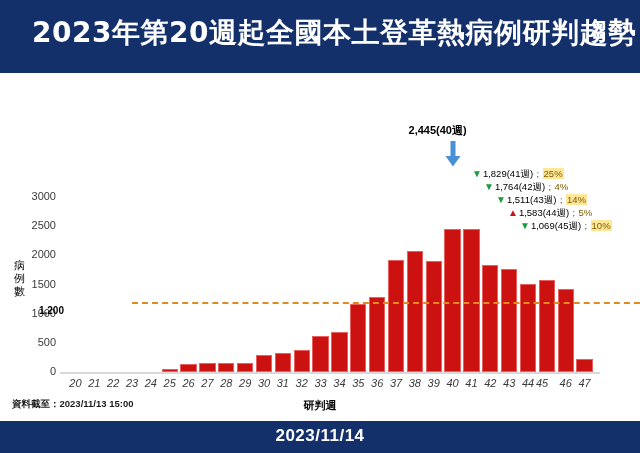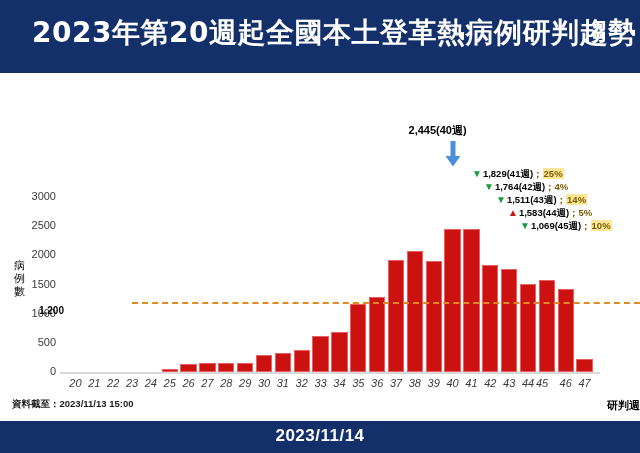--- a/index.html
+++ b/index.html
@@ -55,34 +55,34 @@
   .bar{
     position:absolute;bottom:0;background:#cc1111;
     border:0.5px solid #e86060;box-sizing:border-box;
   }
 
   .x-tick{
     position:absolute;top:304px;font-size:11px;color:#3a3a3a;
     text-align:center;width:20px;font-style:italic;
   }
   .x-axis-title{
-    position:absolute;top:325px;left:0;width:640px;text-align:right;
+    position:absolute;top:325px;left:0;width:640px;text-align:center;
     font-size:11px;font-weight:bold;color:#000;
   }
 
   
   .peak-label{
     position:absolute;font-size:11px;font-weight:bold;color:#000;
     white-space:nowrap;
   }
   .arrow-wrap{position:absolute;}
 
   
   .annot{
-    position:absolute;white-space:nowrap;font-size:9.5px;font-weight:bold;
+    position:absolute;white-space:nowrap;font-size:9.5px;font-weight:normal;
     color:#000;line-height:12px;text-align:right;
   }
   .tri{font-size:10px;margin-right:1px;}
   .tri.down{color:#1a9c3c;}
   .tri.up{color:#cc1111;}
   .pct{color:#7a5a00;}
   .pct.hl{background:#ffe79a;padding:0 1px;}
   .sep{color:#7a5a00;}
 
   

